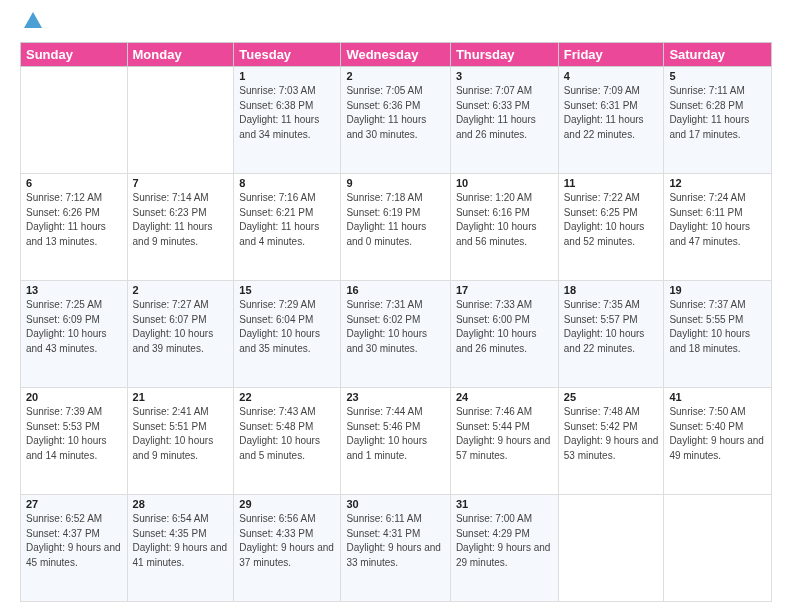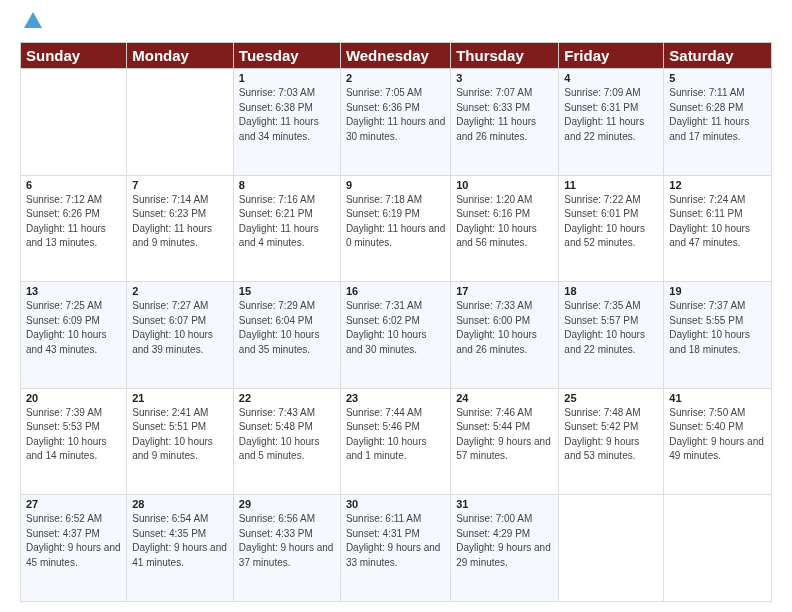--- a/index.html
+++ b/index.html
@@ -48,23 +48,23 @@
     .location {
       font-size: 14px;
       color: #555;
     }
     table {
       width: 100%;
       border-collapse: collapse;
       flex: 1;
     }
     thead tr th {
-      background: #7f1d1d;
+      background: #ec4899;
       color: #fff;
-      font-size: 15px;
+      font-size: 13px;
       font-weight: bold;
       padding: 4px 5px;
       text-align: left;
       border: 1px solid #ccc;
     }
     tbody tr td {
       vertical-align: top;
       font-size: 9.5px;
       color: #333;
       padding: 3px 5px;
@@ -202,21 +202,21 @@
           <td>
             <span class="day-num">10</span>
             <div class="day-info">Sunrise: 1:20 AM
 Sunset: 6:16 PM
 Daylight: 10 hours
 and 56 minutes.</div>
           </td>
           <td>
             <span class="day-num">11</span>
             <div class="day-info">Sunrise: 7:22 AM
-Sunset: 6:01 PM
+Sunset: 6:25 PM
 Daylight: 10 hours
 and 52 minutes.</div>
           </td>
           <td>
             <span class="day-num">12</span>
             <div class="day-info">Sunrise: 7:24 AM
 Sunset: 6:11 PM
 Daylight: 10 hours
 and 47 minutes.</div>
           </td>

